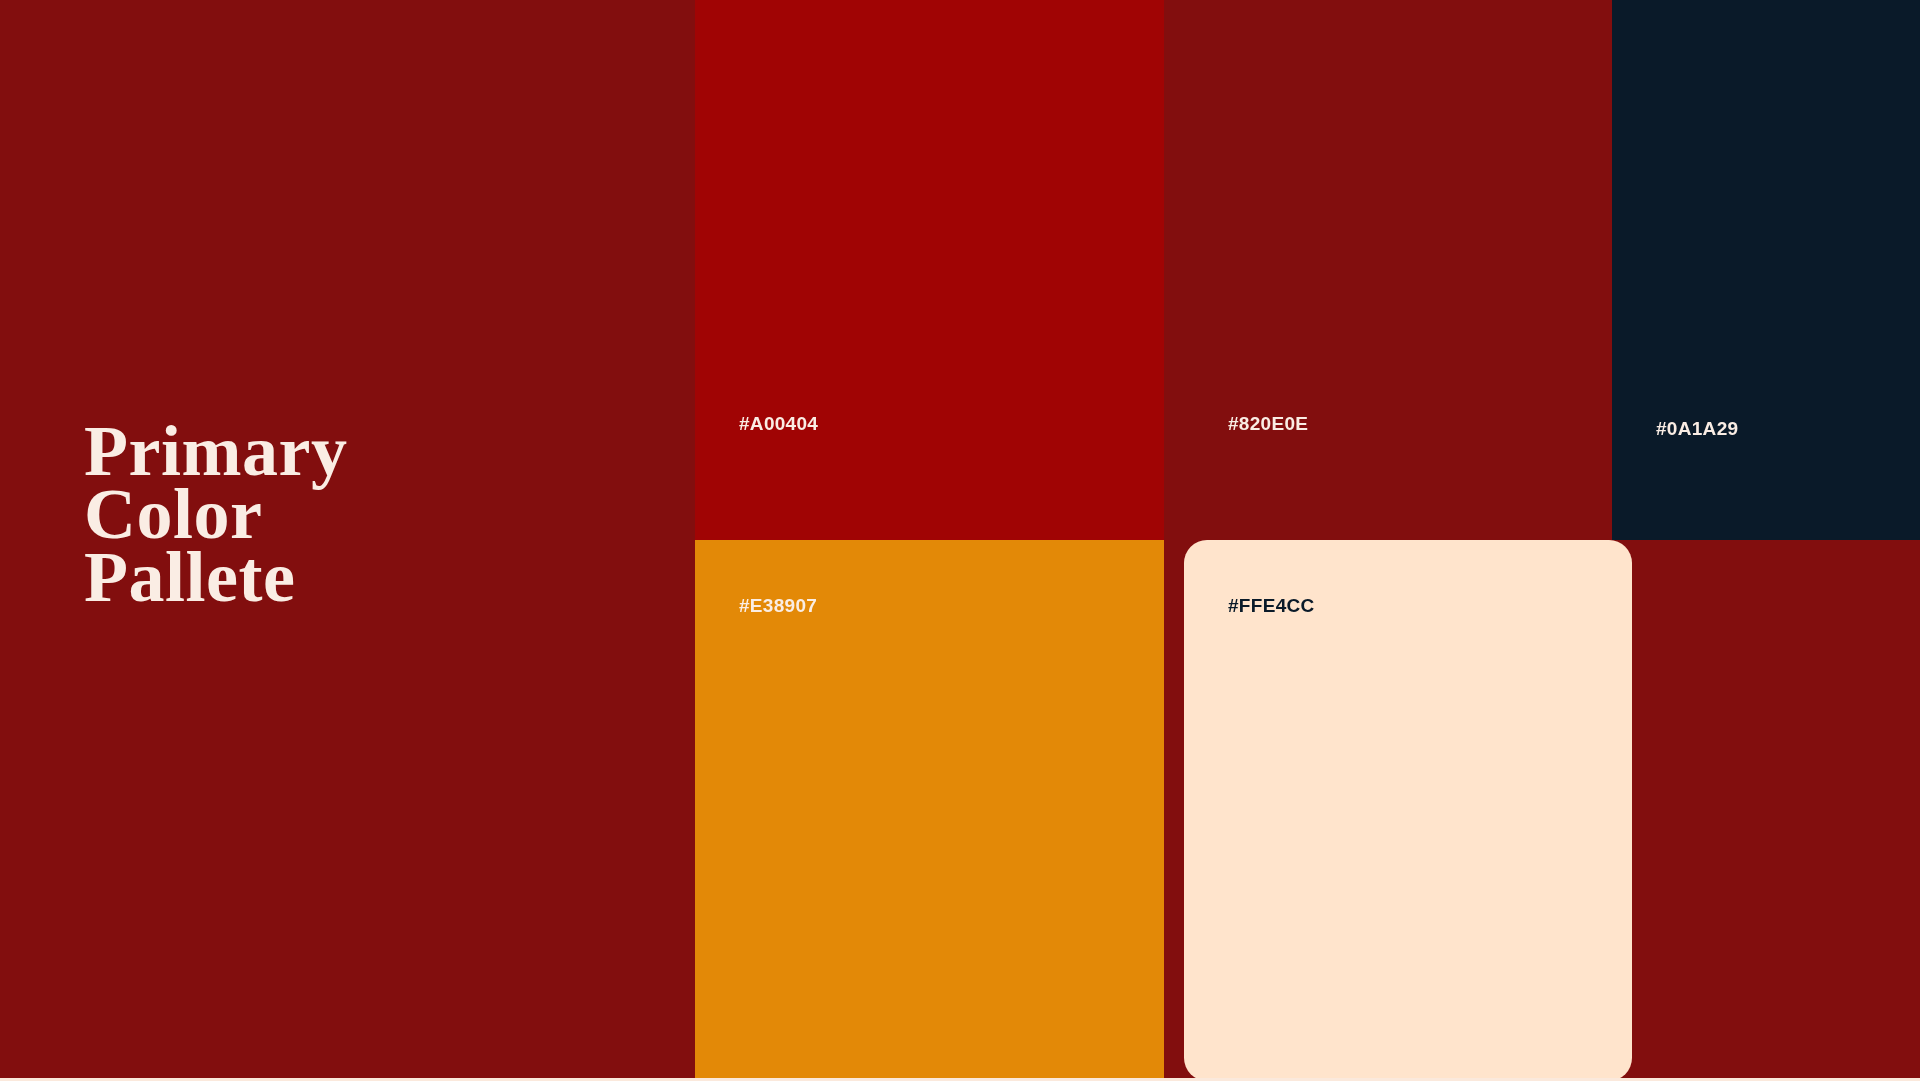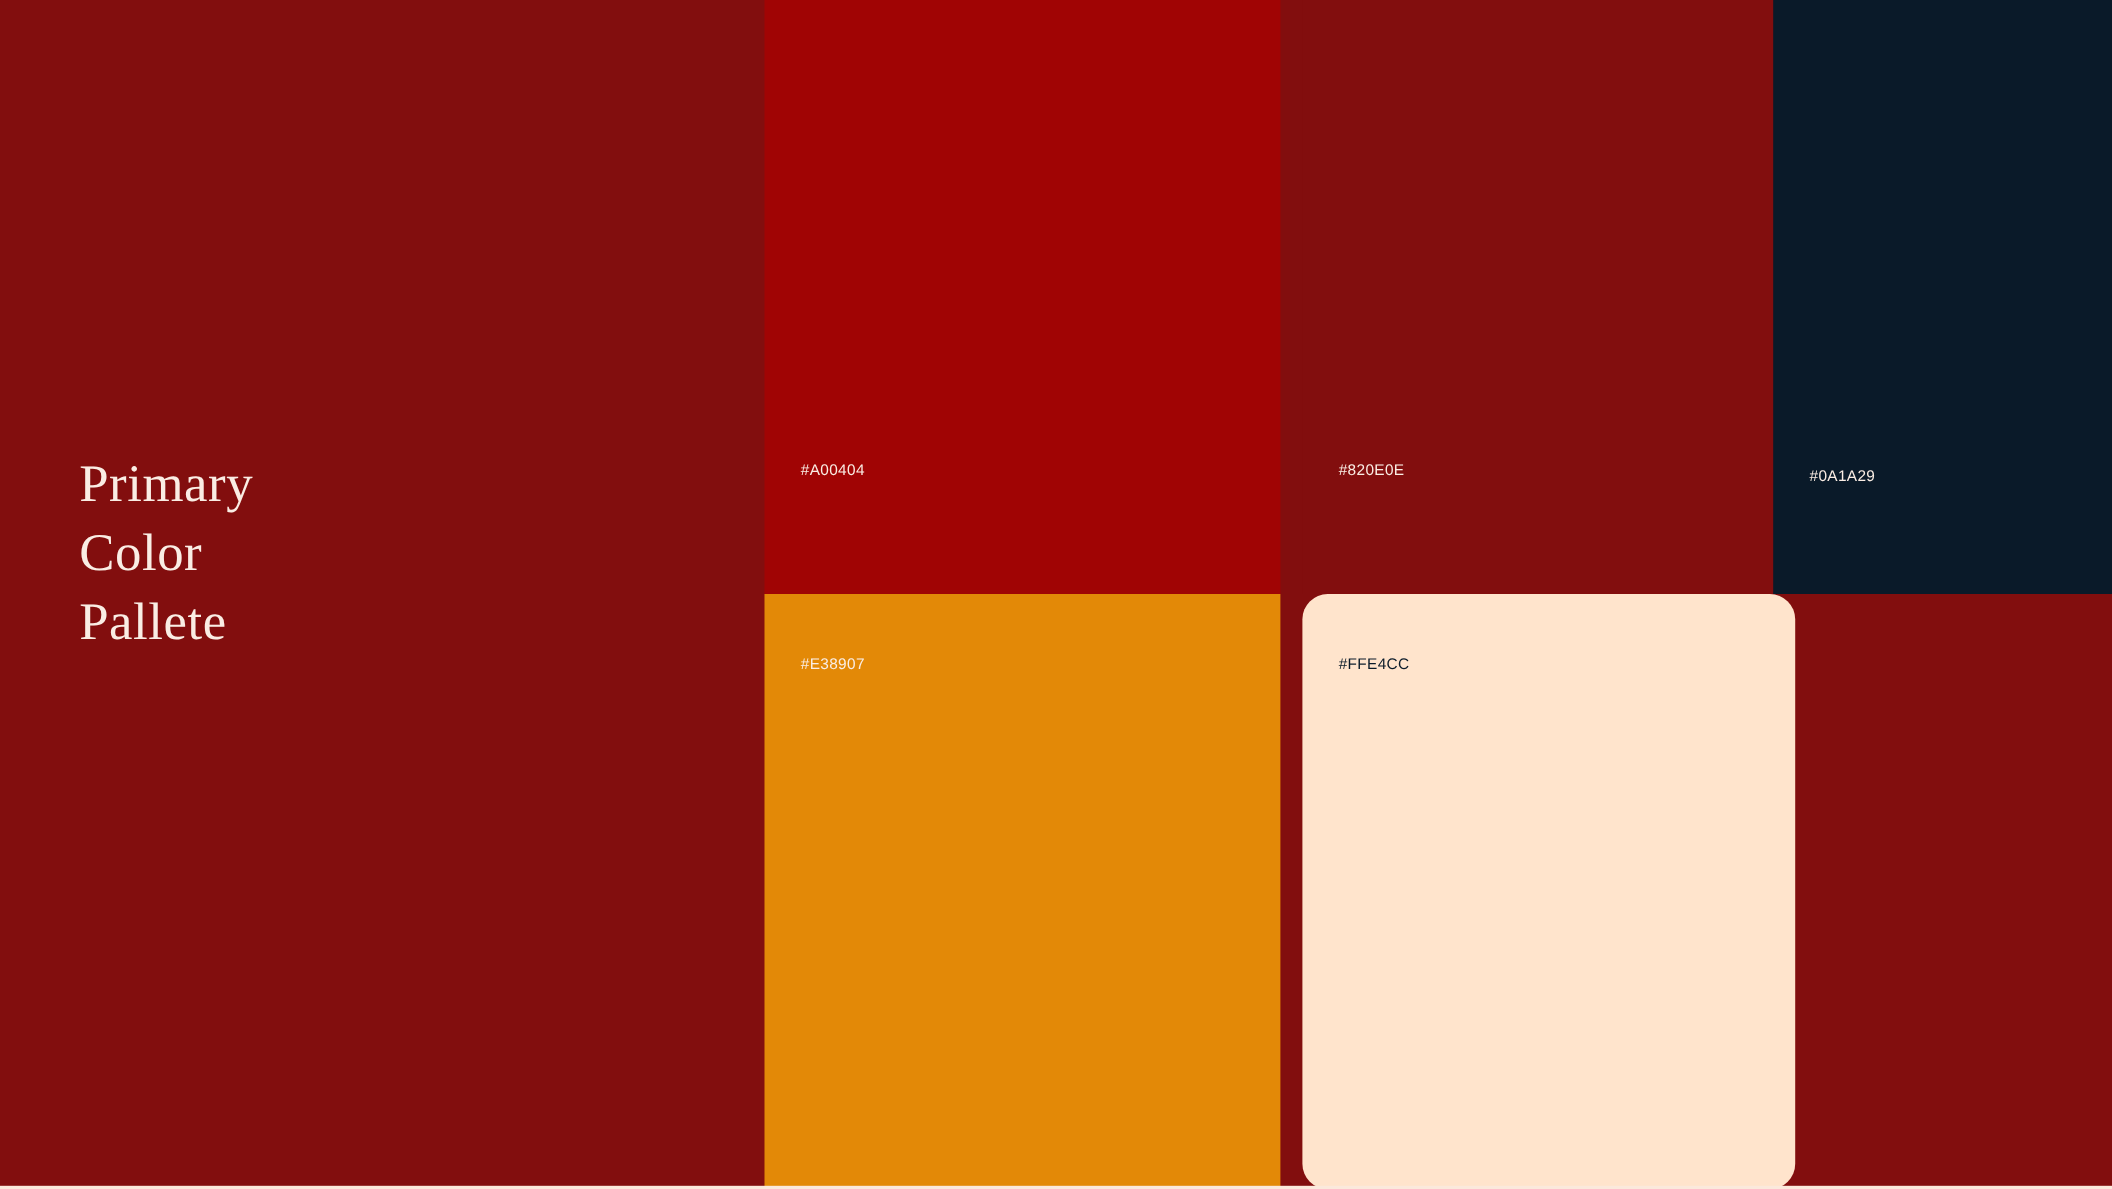--- a/index.html
+++ b/index.html
@@ -23,24 +23,24 @@
     left: 0;
     top: 0;
     width: 695px;
     height: 1081px;
     background: #820E0E;
   }
   .title-text {
     position: absolute;
     left: 72px;
     top: 408px;
-    margin: 0;
+    margin: 12px;
     font-family: "Liberation Serif", "DejaVu Serif", serif;
-    font-weight: 400;
-    font-size: 48px;
+    font-weight: 700;
+    font-size: 72px;
     line-height: 63px;
     letter-spacing: 0.5px;
     color: #FAEDE4;
     white-space: pre-line;
   }
 
   
   .swatch-col {
     position: absolute;
     top: 0;
@@ -54,24 +54,24 @@
     position: absolute;
     left: 0;
     right: 0;
     box-sizing: border-box;
   }
   .swatch-top    { top: 0;     height: 540px; }
   .swatch-bottom { top: 540px; height: 541px; }
 
   .swatch-label {
     position: absolute;
-    left: 33px;
+    left: 44px;
     font-family: "Liberation Sans", sans-serif;
-    font-weight: 400;
-    font-size: 14px;
+    font-weight: 700;
+    font-size: 19px;
     letter-spacing: 0.3px;
     white-space: nowrap;
   }
   .swatch-top .swatch-label    { bottom: 105px; }
   .swatch-bottom .swatch-label { top: 55px; text-align: center; }
 
   
   #swatch-top-3 .swatch-label { bottom: 100px; }
 
   .text-light { color: #FAEDE4; }

